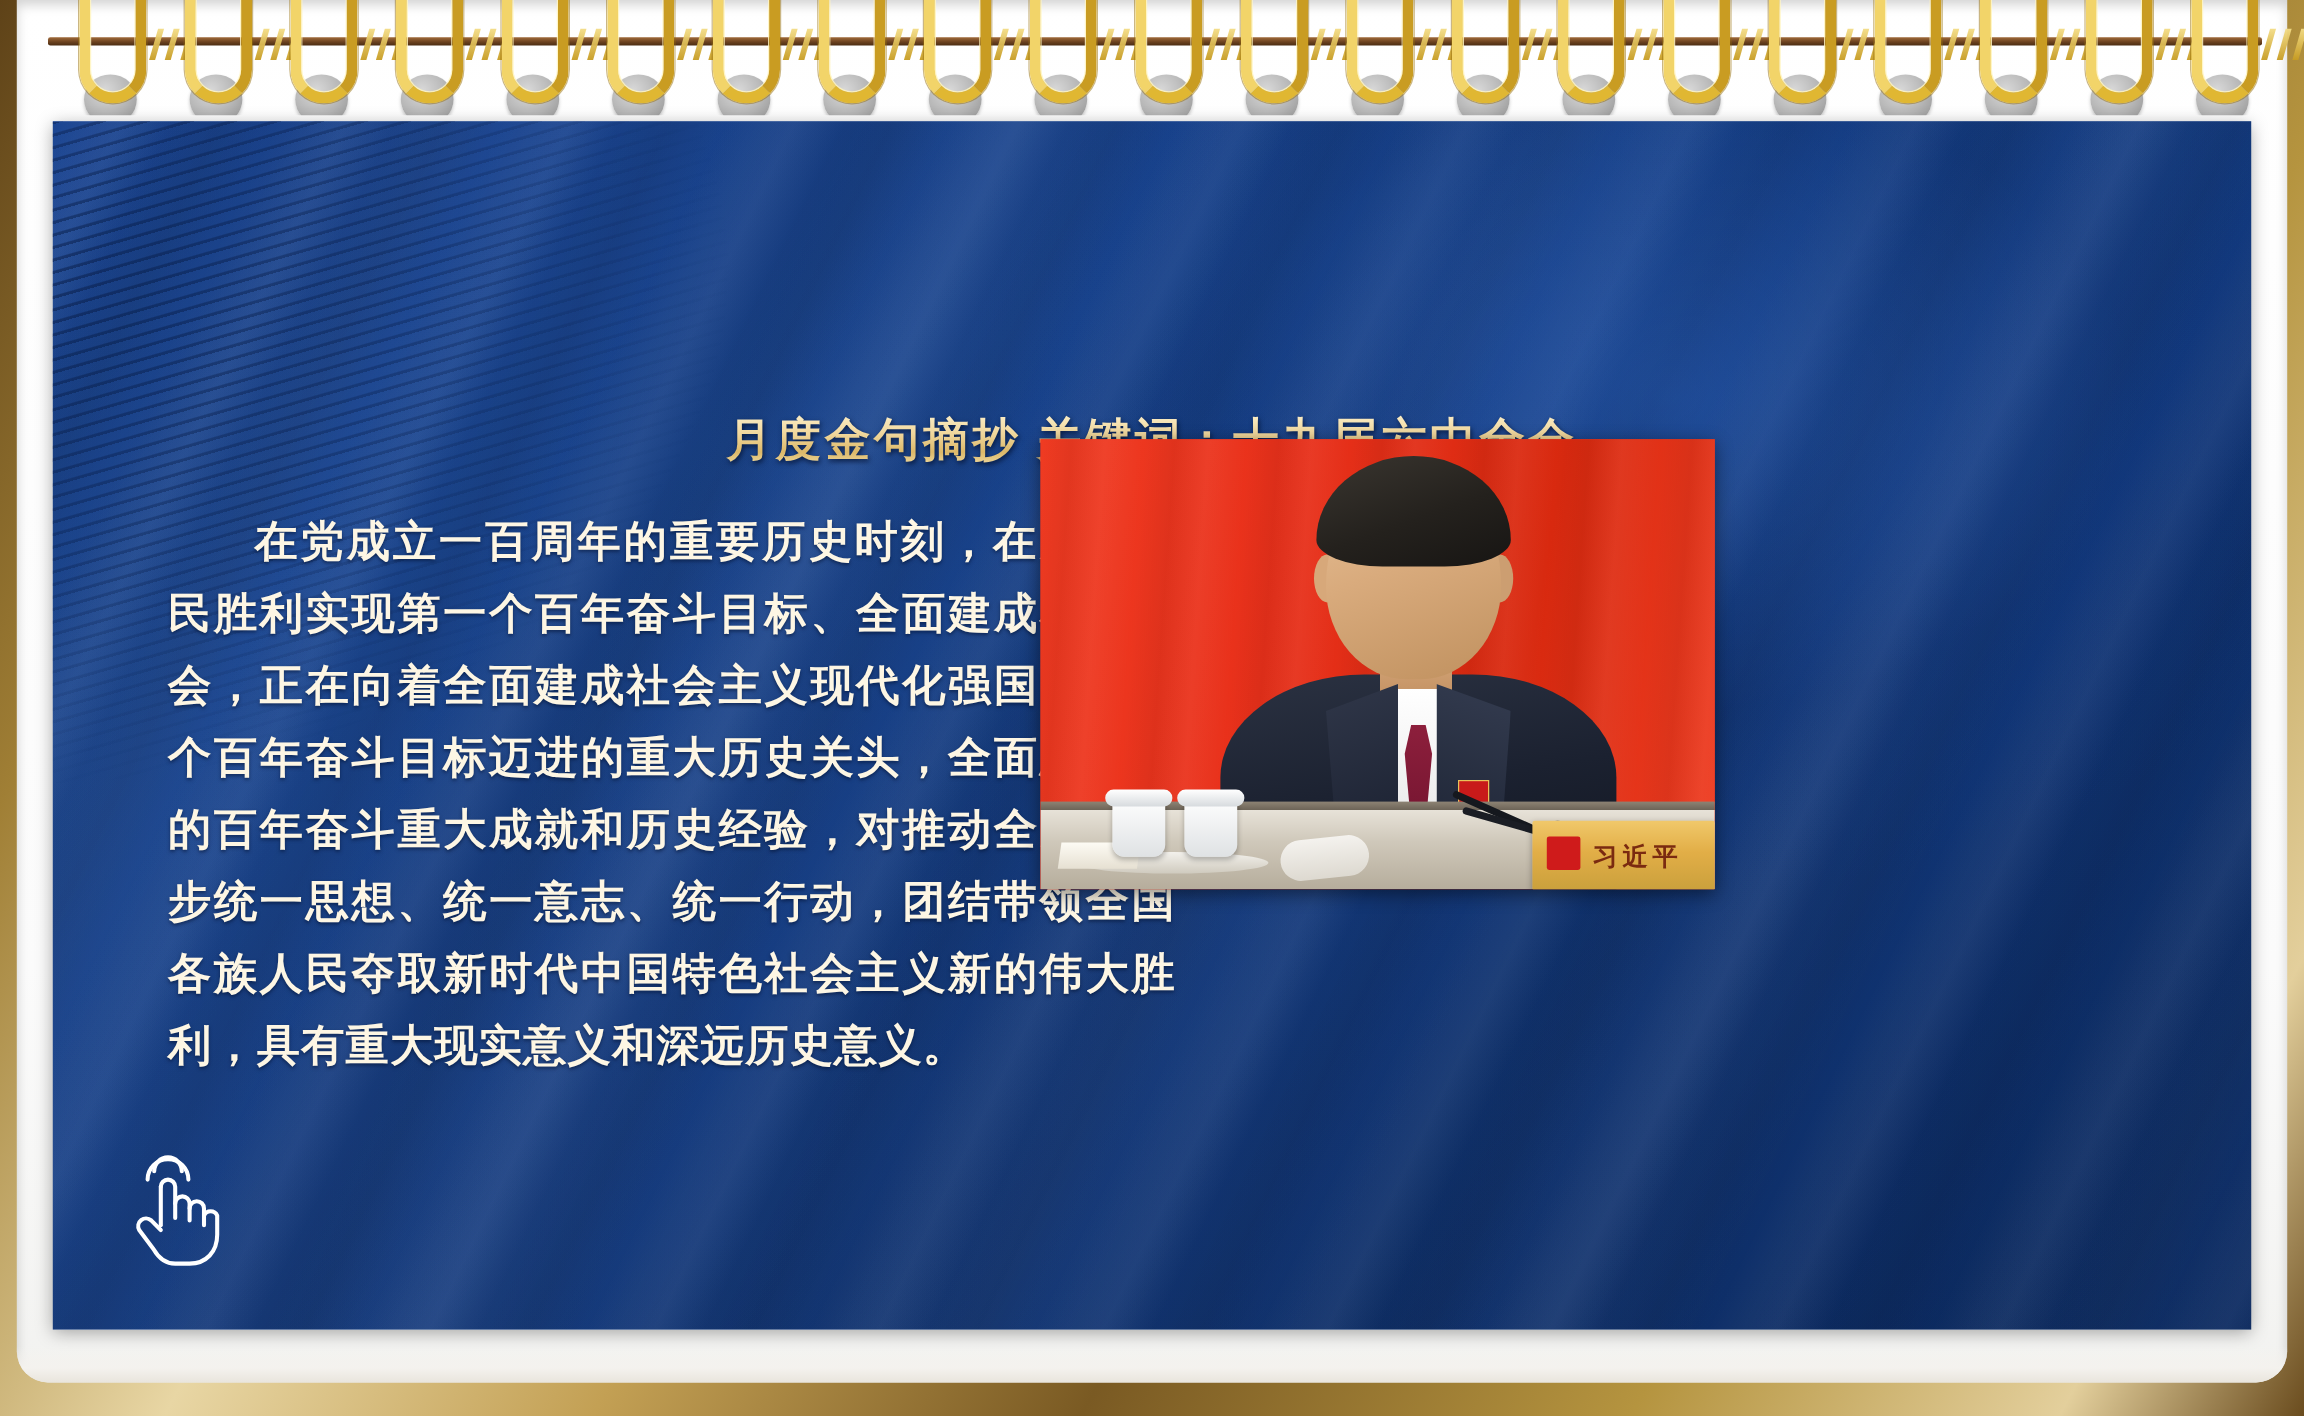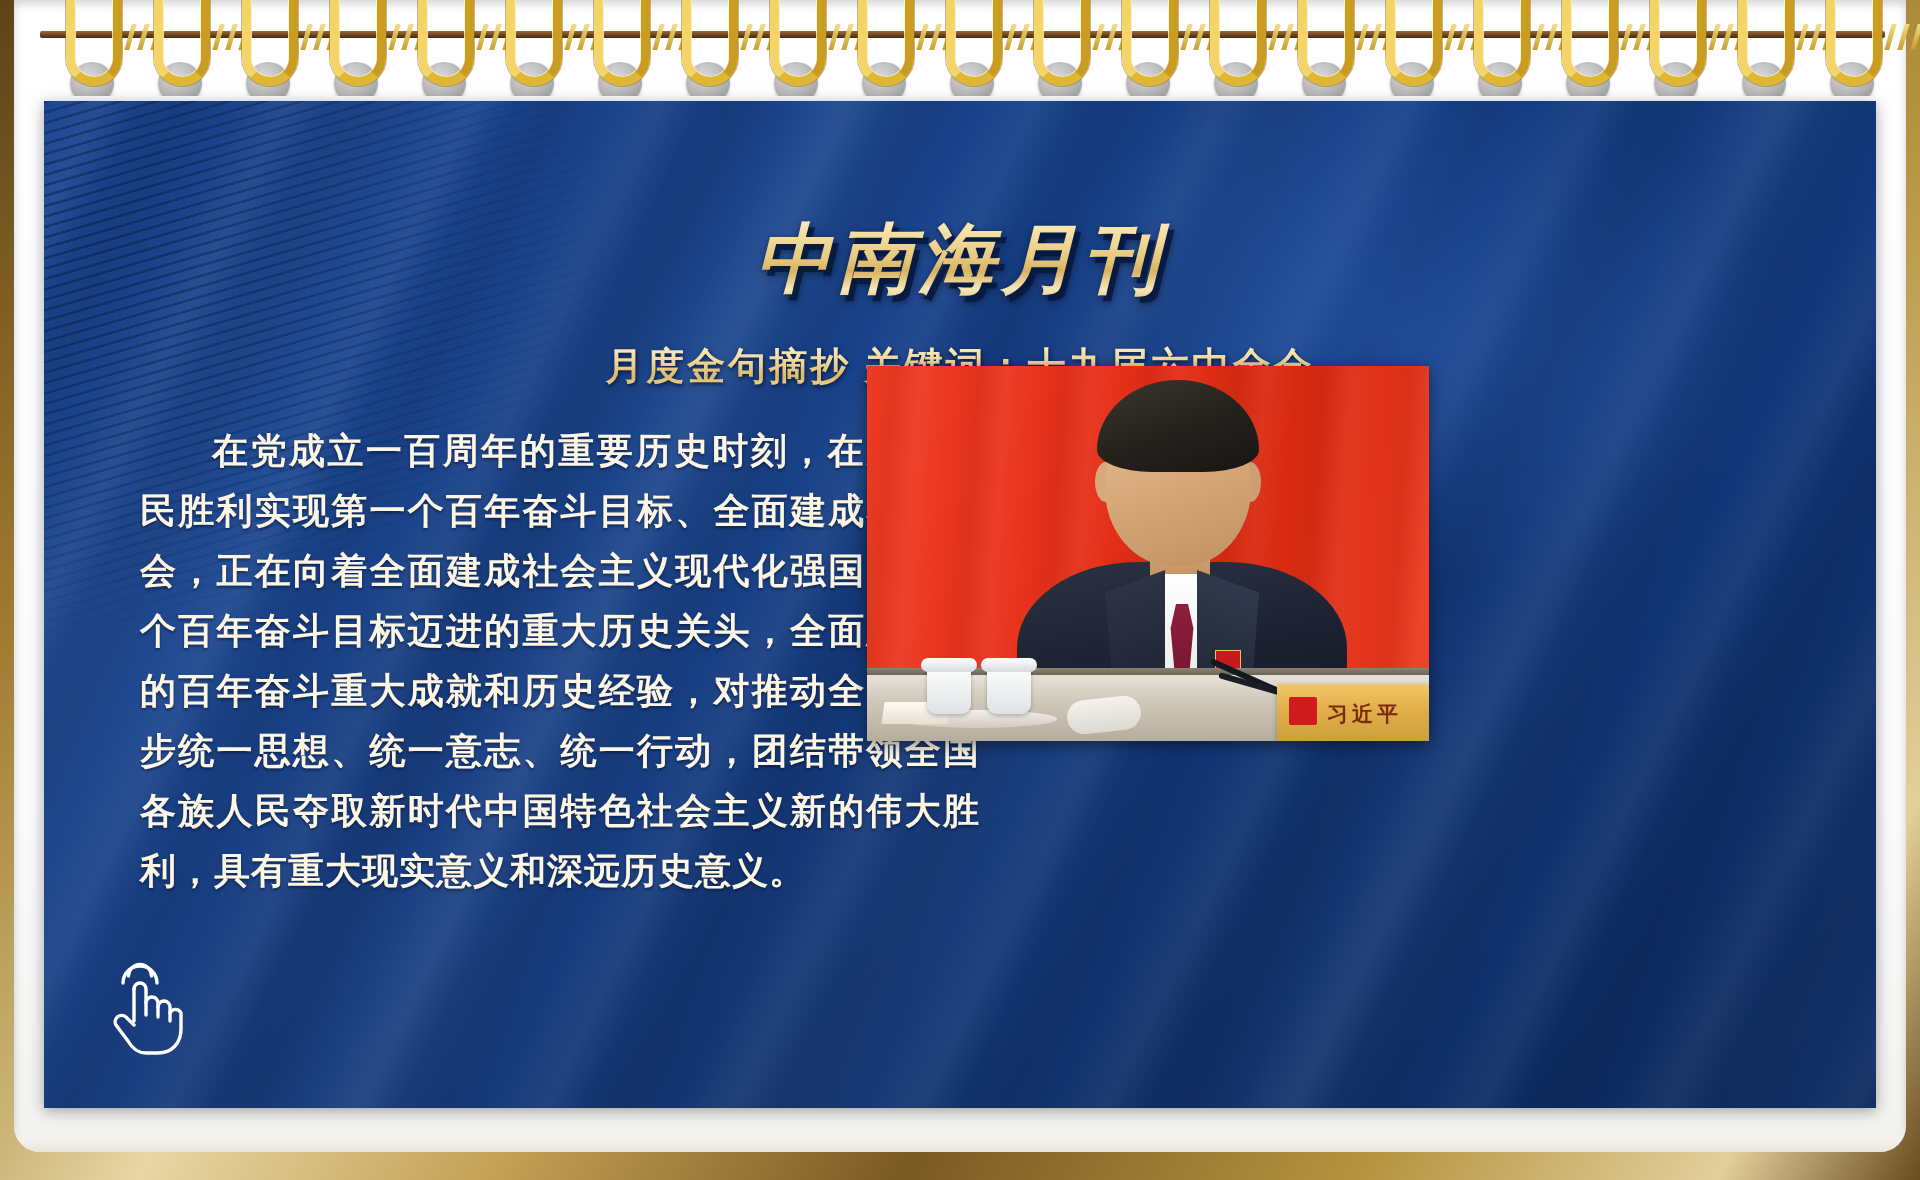--- a/index.html
+++ b/index.html
@@ -437,21 +437,20 @@
     <div class="tick" style="left: 1901px;"></div>
     <div class="tick" style="left: 1914px;"></div>
   </div>
 
 <div id="card">
   <div class="bands"></div>
   <div class="bands2"></div>
   <div class="ripples"></div>
   <div class="glow"></div>
 
-  <div id="title">中南海月刊</div>
   <div id="subtitle">月度金句摘抄 关键词：十九届六中全会</div>
 
   <div id="quote-body">
     <div class="para">在党成立一百周年的重要历史时刻，在党和人民胜利实现第一个百年奋斗目标、全面建成小康社会，正在向着全面建成社会主义现代化强国的第二个百年奋斗目标迈进的重大历史关头，全面总结党的百年奋斗重大成就和历史经验，对推动全党进一步统一思想、统一意志、统一行动，团结带领全国各族人民夺取新时代中国特色社会主义新的伟大胜利，具有重大现实意义和深远历史意义。</div>
   </div>
 
 
   <div id="photo">
     <div class="curtain"></div>
     <div class="suit"></div>

